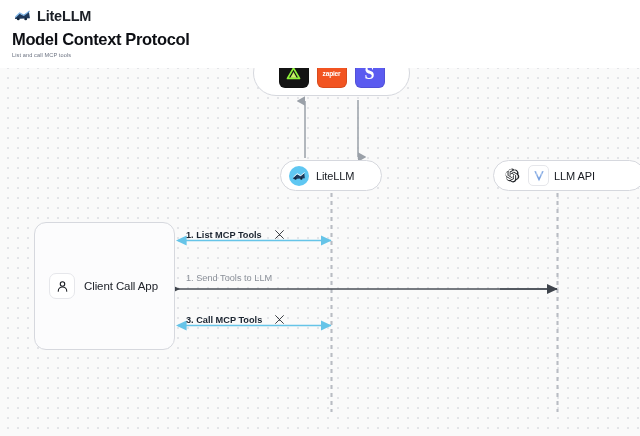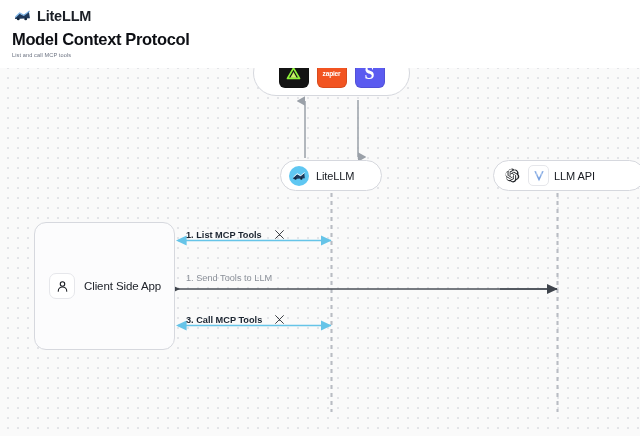--- a/index.html
+++ b/index.html
@@ -322,21 +322,21 @@
     <span class="node-label">LLM API</span>
   </div>
 
   <div class="node client-node">
     <span class="client-icon-box">
       <svg width="15" height="15" viewBox="0 0 24 24">
         <circle cx="12" cy="8" r="3.6" fill="none" stroke="#16191f" stroke-width="1.7"></circle>
         <path d="M5.2 19.5a6.8 6.8 0 0 1 13.6 0" fill="none" stroke="#16191f" stroke-width="1.7" stroke-linecap="round"></path>
       </svg>
     </span>
-    <span class="client-label">Client Side App</span>
+    <span class="client-label">Client Call App</span>
   </div>
 
   <div class="msg-label msg-blue msg-1">
     <span>1. List MCP Tools</span>
     <svg class="tool-glyph" width="11" height="11" viewBox="0 0 24 24">
       <path d="M3.5 3.5 L13 13 M20.5 3.5 L11 13" stroke="#2b2f36" stroke-width="2" stroke-linecap="round" fill="none"></path>
       <path d="M3.5 20.5 L10 14 M20.5 20.5 L14 14" stroke="#2b2f36" stroke-width="2" stroke-linecap="round" fill="none"></path>
       <circle cx="12" cy="13.2" r="1.4" fill="#2b2f36"></circle>
     </svg>
   </div>

